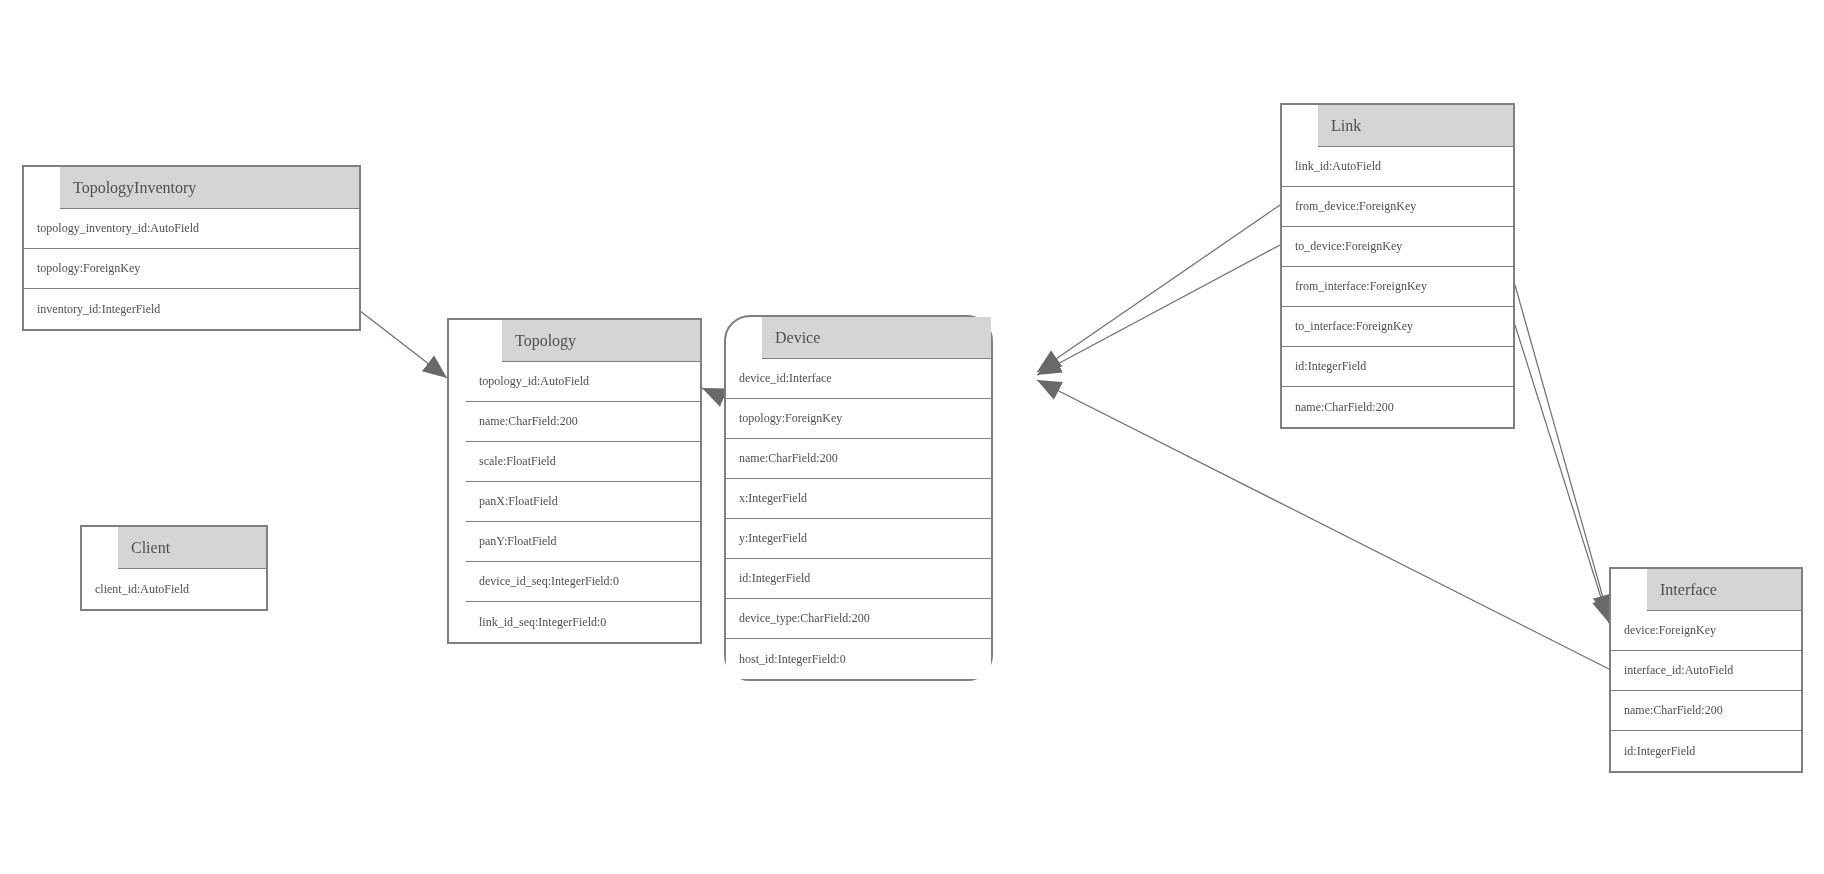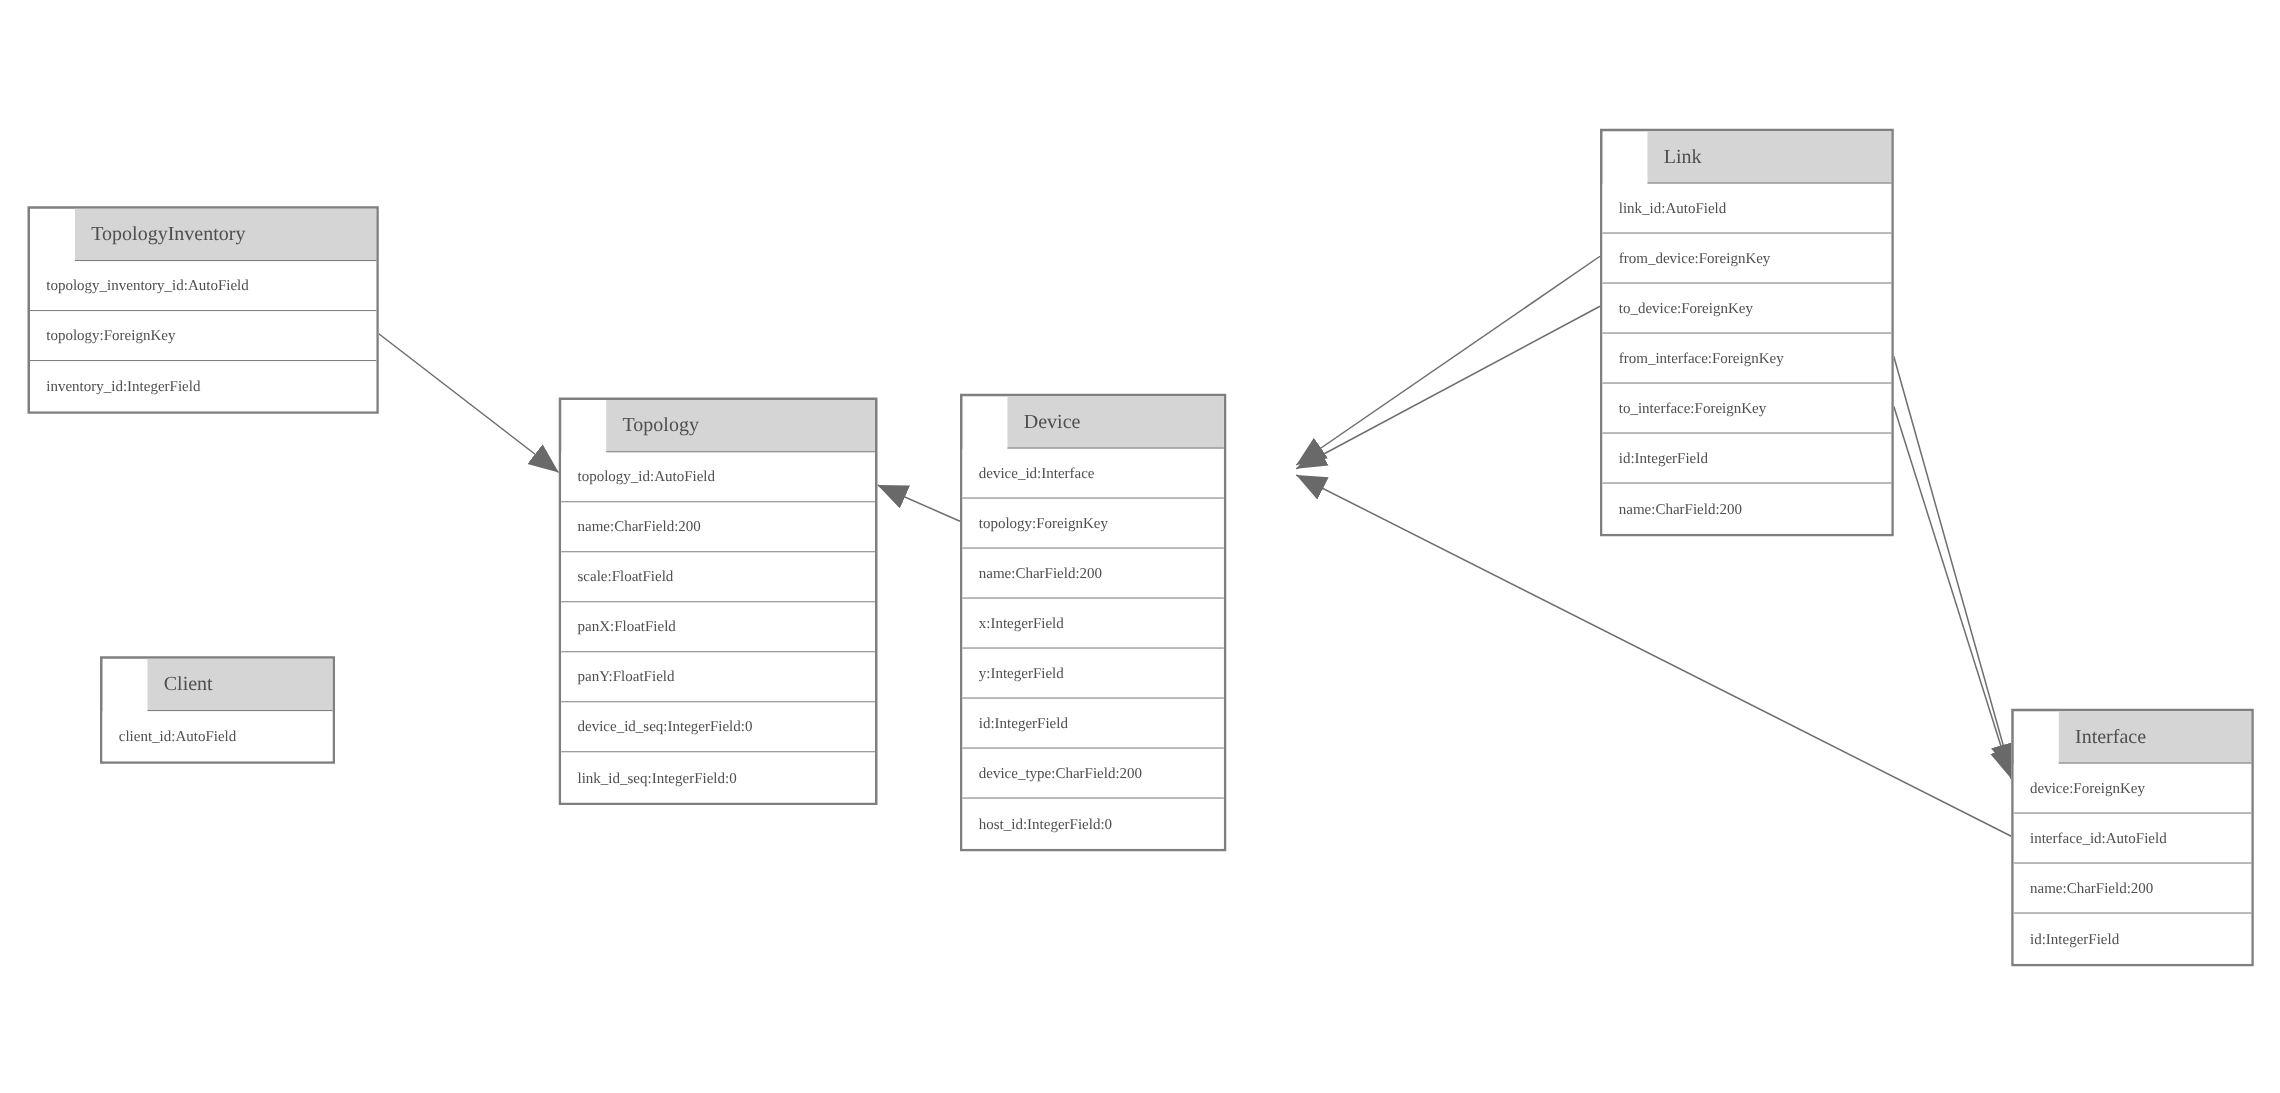--- a/index.html
+++ b/index.html
@@ -73,47 +73,47 @@
         <line x1="303" y1="267" x2="447" y2="378" stroke="#6e6e6e" stroke-width="1.2" marker-end="url(#arrowhead)"></line>
         <line x1="768" y1="417" x2="702" y2="388" stroke="#6e6e6e" stroke-width="1.2" marker-end="url(#arrowhead)"></line>
         <line x1="1280" y1="205" x2="1037" y2="372" stroke="#6e6e6e" stroke-width="1.2" marker-end="url(#arrowhead)"></line>
         <line x1="1280" y1="245" x2="1037" y2="375" stroke="#6e6e6e" stroke-width="1.2" marker-end="url(#arrowhead)"></line>
         <line x1="1515" y1="285" x2="1609" y2="619" stroke="#6e6e6e" stroke-width="1.2" marker-end="url(#arrowhead)"></line>
         <line x1="1515" y1="325" x2="1609" y2="623" stroke="#6e6e6e" stroke-width="1.2" marker-end="url(#arrowhead)"></line>
         <line x1="1609" y1="669" x2="1037" y2="380" stroke="#6e6e6e" stroke-width="1.2" marker-end="url(#arrowhead)"></line>
       </g>
   </svg>
   <div id="entity-layer">
-      <div class="entity" style="left: 22px; top: 165px; width: 281px;">
+      <div class="entity" style="left: 22px; top: 165px; width: 339px;">
     <div class="entity-header">TopologyInventory</div>
     <div class="entity-rows">
           <div class="entity-row">topology_inventory_id:AutoField</div>
           <div class="entity-row">topology:ForeignKey</div>
           <div class="entity-row">inventory_id:IntegerField</div>
         </div>
   </div>
-      <div class="entity" style="left: 447px; top: 318px; width: 255px;">
+      <div class="entity" style="left: 447px; top: 318px; width: 255px; padding-left: 17px;">
     <div class="entity-header">Topology</div>
     <div class="entity-rows">
           <div class="entity-row">topology_id:AutoField</div>
           <div class="entity-row">name:CharField:200</div>
           <div class="entity-row">scale:FloatField</div>
           <div class="entity-row">panX:FloatField</div>
           <div class="entity-row">panY:FloatField</div>
           <div class="entity-row">device_id_seq:IntegerField:0</div>
           <div class="entity-row">link_id_seq:IntegerField:0</div>
         </div>
   </div>
       <div class="entity" style="left: 80px; top: 525px; width: 188px;">
     <div class="entity-header">Client</div>
     <div class="entity-rows">
           <div class="entity-row">client_id:AutoField</div>
         </div>
   </div>
-      <div class="entity" style="left: 768px; top: 315px; width: 213px;">
+      <div class="entity" style="left: 724px; top: 315px; width: 269px; border-radius: 26px;">
     <div class="entity-header">Device</div>
     <div class="entity-rows">
           <div class="entity-row">device_id:Interface</div>
           <div class="entity-row">topology:ForeignKey</div>
           <div class="entity-row">name:CharField:200</div>
           <div class="entity-row">x:IntegerField</div>
           <div class="entity-row">y:IntegerField</div>
           <div class="entity-row">id:IntegerField</div>
           <div class="entity-row">device_type:CharField:200</div>
           <div class="entity-row">host_id:IntegerField:0</div>

